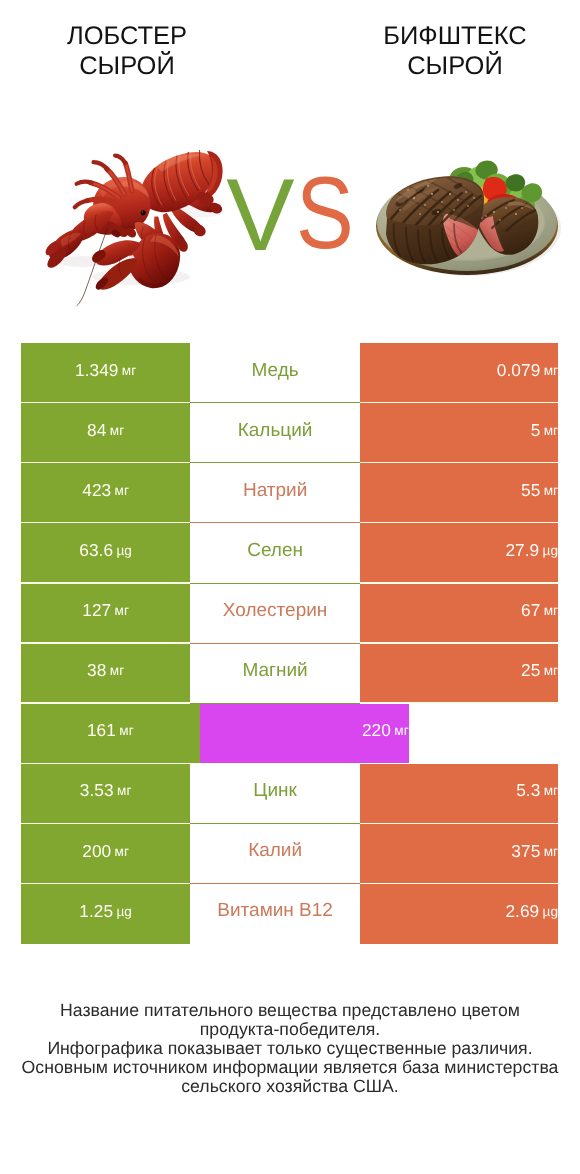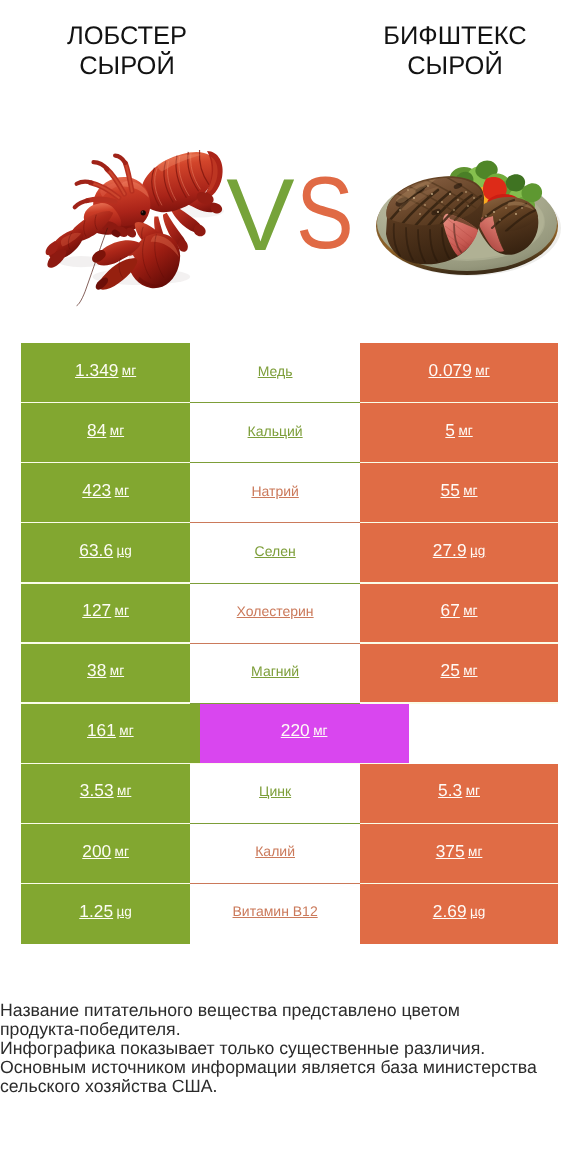--- a/index.html
+++ b/index.html
@@ -16,33 +16,33 @@
   .hero{position:absolute;left:0;top:0;width:580px;height:330px;}
   .pic{position:absolute;}
   .vs{position:absolute;left:0;top:0;width:580px;height:330px;font-size:102.4px;font-weight:400;}
   .vs span{position:absolute;display:block;line-height:102.4px;}
   .vs .v{color:#76a33a;left:226.3px;top:163.5px;}
   .vs .s{color:#e06a45;left:295.8px;top:161.7px;transform:scaleX(0.845);transform-origin:left center;}
   
   .tbl{position:absolute;left:21px;top:343.3px;width:537px;height:600.7px;}
   .row{display:flex;height:60.07px;position:relative;}
   .cell{display:flex;align-items:center;justify-content:center;box-sizing:border-box;position:relative;}
-  .cell>span{position:relative;top:-2.8px;text-decoration:underline;}
+  .cell>span{position:relative;top:-2.8px;}
   .cl{width:178.6px;color:#fdfdf4;}
   .cm{width:179.4px;background:#fff;}
-  .cr{width:209px;color:#fffbf7;}
+  .cr{width:209px;color:#fffbf7;justify-content:flex-end;}
   .cl::after,.cr::after{content:"";position:absolute;left:0;right:0;bottom:0;height:1.2px;background:#fbfde8;}
   .row:last-child .cl::after,.row:last-child .cr::after{display:none;}
   .cm::after{content:"";position:absolute;left:0;right:0;bottom:0;height:1px;background:var(--sep);}
   .row:last-child .cm::after{display:none;}
   .val{font-size:17.3px;font-weight:400;letter-spacing:0.05px;}
   .unit{font-size:13.6px;font-weight:400;margin-left:3.4px;}
-  .nut{font-size:14px;font-weight:400;}
+  .nut{font-size:19px;font-weight:400;}
   
-  .foot{position:absolute;left:0;top:1000.8px;width:580px;font-size:17.7px;line-height:19.03px;color:#2b2b2b;}
+  .foot{position:absolute;left:0;top:1000.8px;width:580px;text-align:center;font-size:17.7px;line-height:19.03px;color:#2b2b2b;}
 </style>
 </head>
 <body>
 
 <div class="page">
 
   <div class="titles">
     <div class="title left">
       <div>ЛОБСТЕР</div>
       <div>СЫРОЙ</div>

